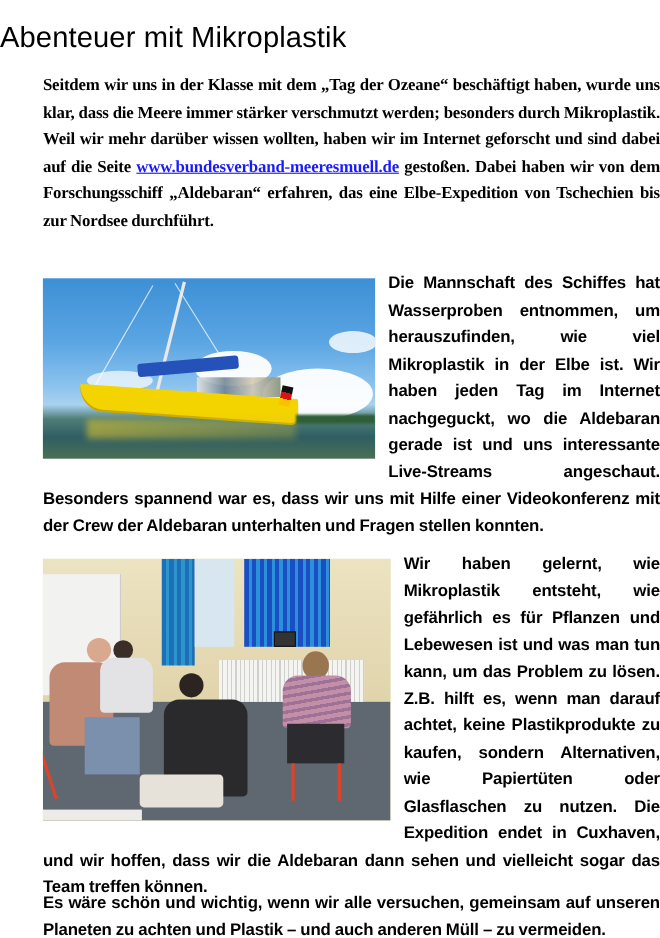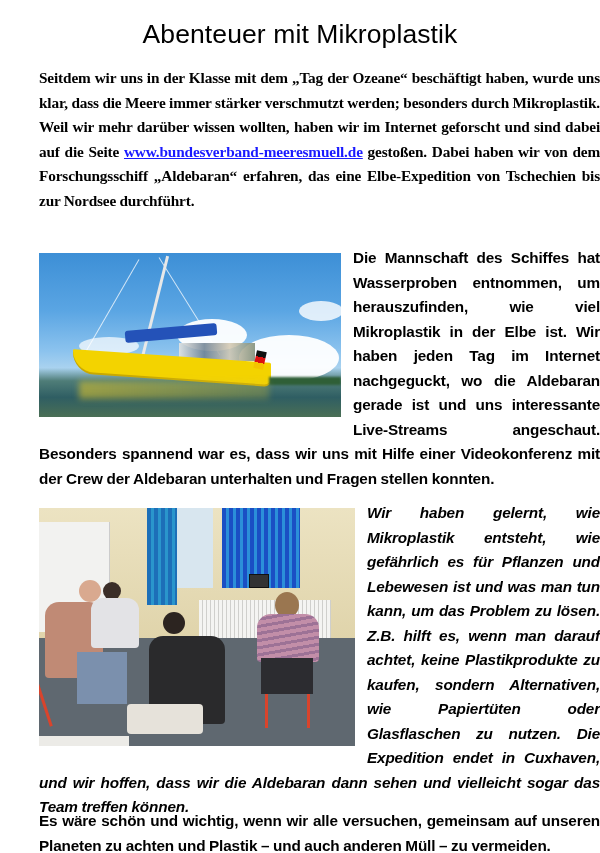--- a/index.html
+++ b/index.html
@@ -19,21 +19,21 @@
     position: absolute;
     left: 39px;
     top: 0;
     width: 561px;
   }
   .title {
     position: absolute;
     left: -39px;
     width: 600px;
     top: 19px;
-    text-align: center;
+    text-align: left;
     font-size: 26.5px;
     font-weight: normal;
     letter-spacing: 0.1px;
     margin: 0;
   }
   .para {
     position: absolute;
     left: 0;
     width: 561px;
     font-size: 15.3px;
@@ -172,21 +172,21 @@
       <div class="sail"></div>
       <div class="crew"></div>
       <div class="hull"></div>
       <div class="flag"></div>
       <div class="shore"></div>
       <div class="hull-reflect"></div>
     </div>
     <span>Die Mannschaft des Schiffes hat Wasserproben entnommen, um herauszufinden, wie viel Mikroplastik in der Elbe ist. Wir haben jeden Tag im Internet nachgeguckt, wo die Aldebaran gerade ist und uns interessante Live-Streams angeschaut. Besonders spannend war es, dass wir uns mit Hilfe einer Videokonferenz mit der Crew der Aldebaran unterhalten und Fragen stellen konnten.</span>
   </div>
 
-  <div class="para" style="top:501px;font-style:italic;">
+  <div class="para" style="top:501px;">
     <div class="float-img room">
 
       <div class="el" style="left:0;top:0;width:316px;height:130px;background:linear-gradient(180deg,#ece3c2,#e0d4ab);"></div>
       <div class="el" style="left:0;top:130px;width:316px;height:108px;background:#5f6870;"></div>
 
       <div class="el" style="left:0;top:14px;width:70px;height:110px;background:#f2f2f0;border-right:1px solid #ccc;"></div>
 
       <div class="el" style="left:108px;top:0;width:30px;height:97px;background:repeating-linear-gradient(90deg,#1d6fb8 0 4px,#2a96cc 4px 7px);"></div>
       <div class="el" style="left:138px;top:0;width:36px;height:80px;background:#d8e6ef;"></div>
       <div class="el" style="left:183px;top:0;width:78px;height:80px;background:repeating-linear-gradient(90deg,#1a4fc4 0 4px,#2b8fd9 4px 7px);"></div>

